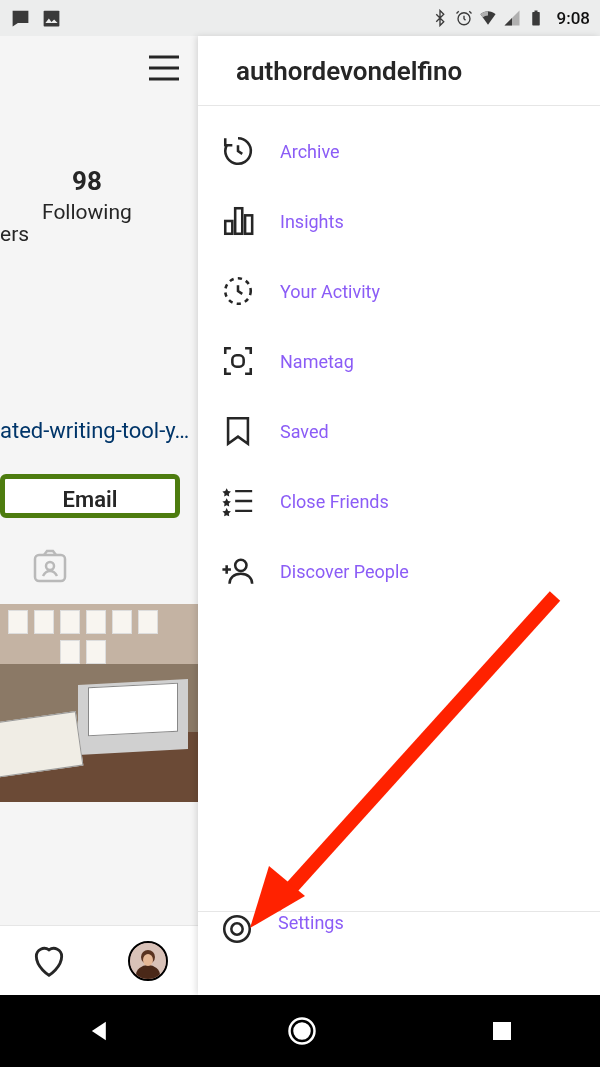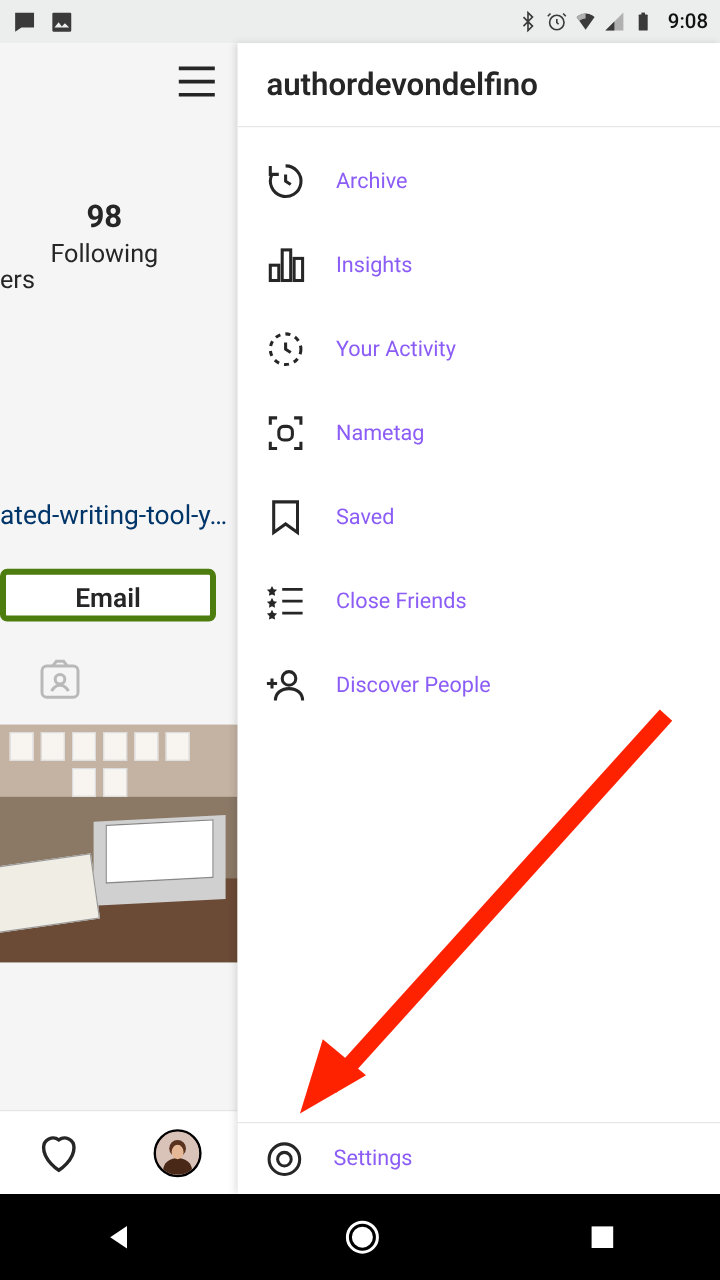--- a/index.html
+++ b/index.html
@@ -136,21 +136,21 @@
       background: #fff;
       box-shadow: -2px 0 6px rgba(0,0,0,0.12);
       display: flex;
       flex-direction: column;
     }
     .drawer-header {
       height: 70px;
       border-bottom: 1px solid #e6e6e6;
       display: flex;
       align-items: center;
-      padding-left: 24px;
+      padding-left: 38px;
       font-size: 26px;
       font-weight: 600;
       color: #262626;
     }
     .drawer-list {
       flex: 1;
       padding-top: 10px;
     }
     .drawer-item {
       display: flex;
@@ -163,24 +163,24 @@
     .drawer-item .icon-wrap {
       width: 36px;
       display: flex;
       justify-content: center;
     }
     .drawer-item-label {
       font-size: 18px;
       color: #8b5cf6;
     }
     .drawer-footer {
-      height: 60px;
+      height: 84px;
       border-top: 1px solid #e6e6e6;
       display: flex;
-      align-items: center;
+      align-items: flex-start;
       padding-left: 22px;
       gap: 24px;
       cursor: pointer;
     }
     
     .arrow-annotation {
       position: absolute;
       pointer-events: none;
       z-index: 100;
     }

